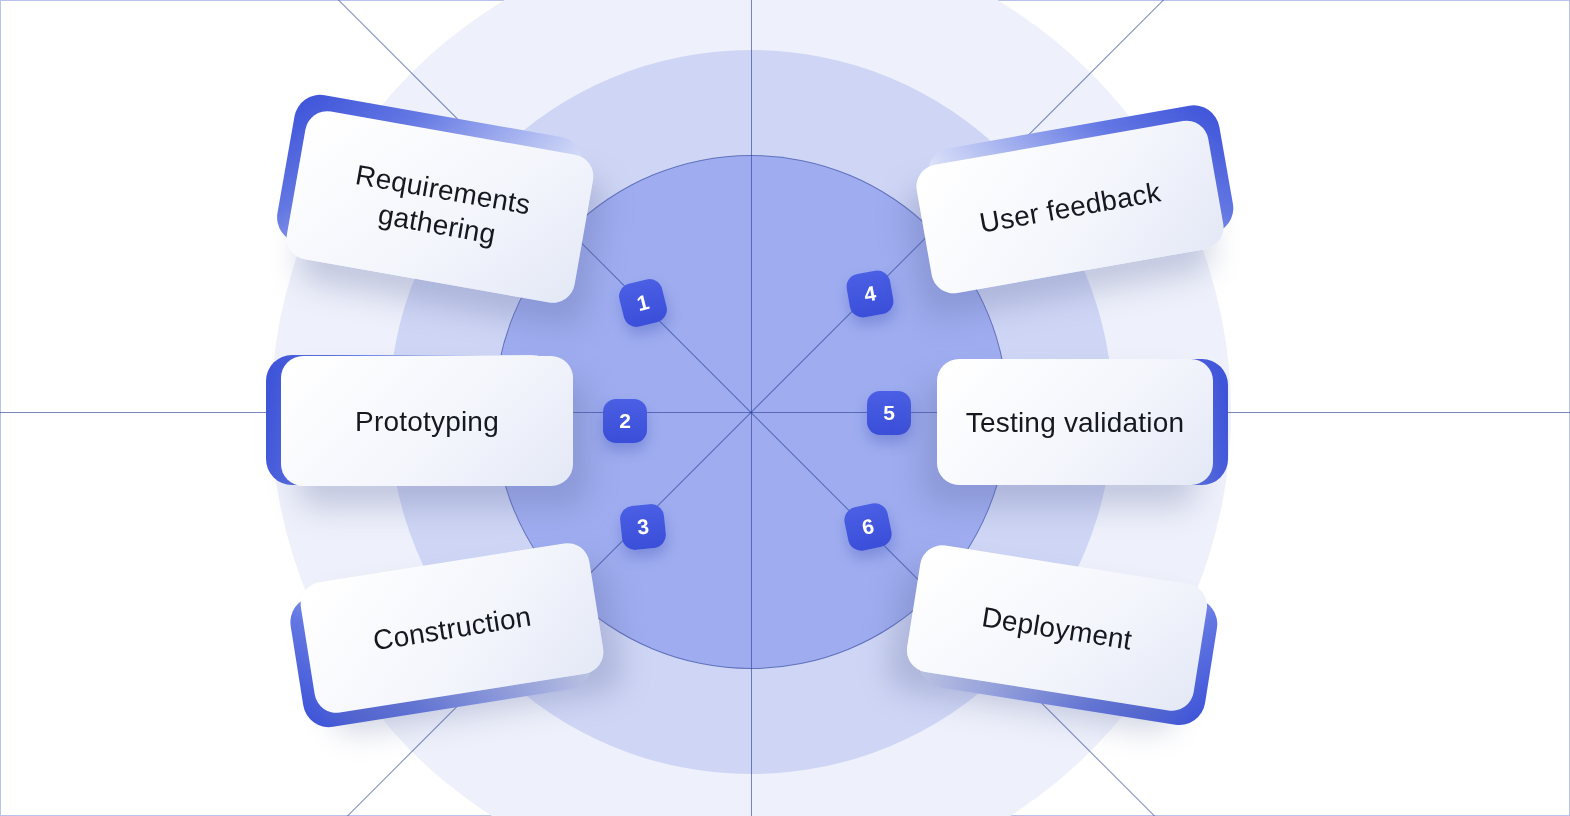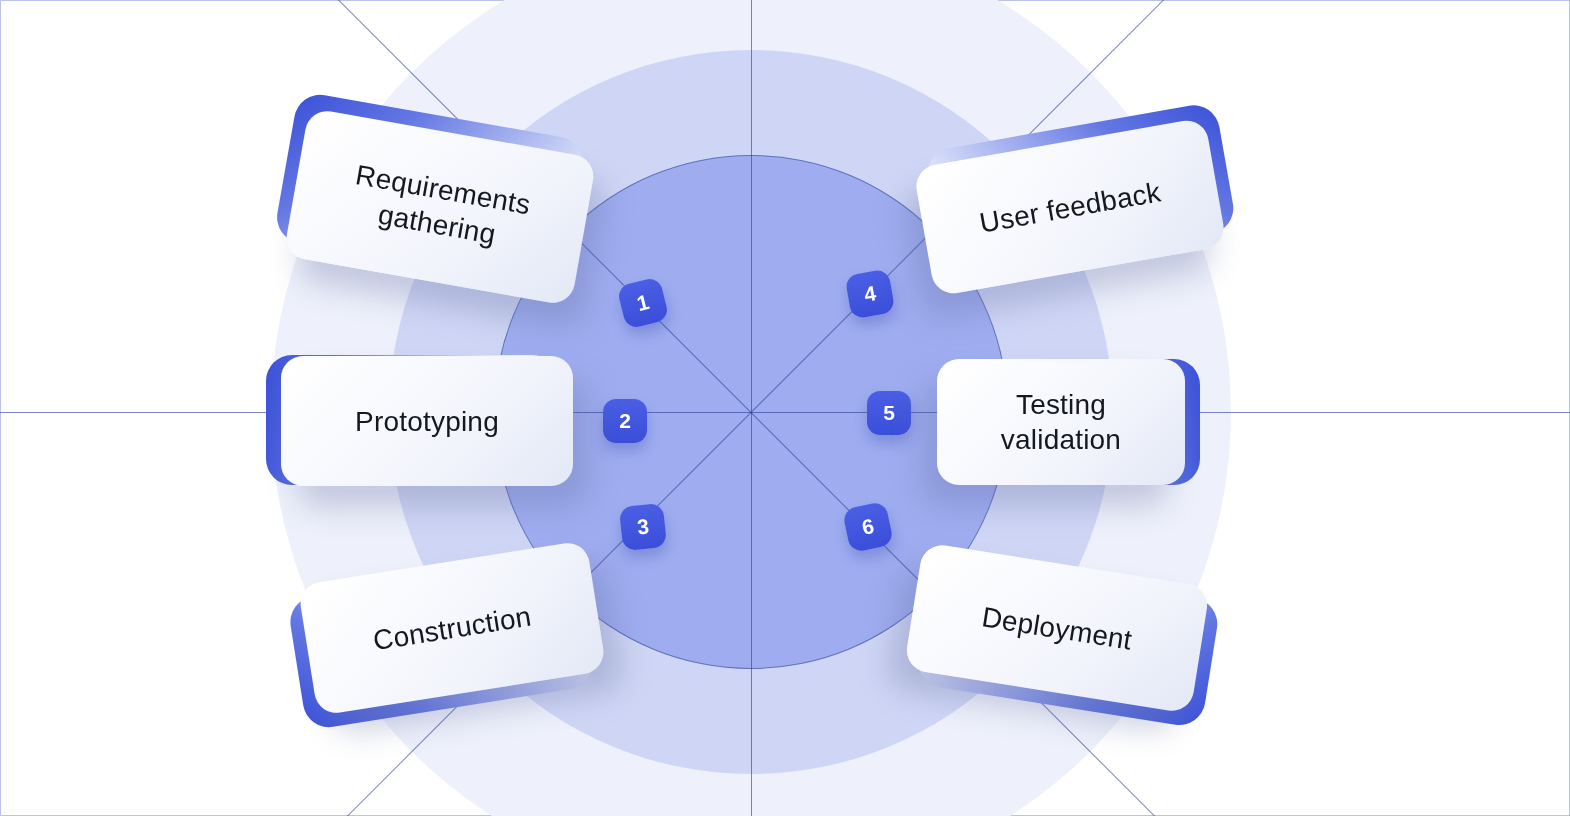--- a/index.html
+++ b/index.html
@@ -74,21 +74,21 @@
     background:linear-gradient(100deg,#3b51d8 0%,#6478e4 26%,#dfe5fa 70%,#ffffff 100%);}
 
   .c3{left:306px;top:562px;width:292px;height:132px;transform:rotate(-9deg);}
   .c3 .back{transform:translate(-13px,13px);
     background:linear-gradient(45deg,#3b51d8 0%,#6478e4 28%,#dfe5fa 72%,#ffffff 100%);}
 
   .c4{left:922px;top:142px;width:296px;height:130px;transform:rotate(-10deg);}
   .c4 .back{transform:translate(13px,-14px);
     background:linear-gradient(225deg,#3b51d8 0%,#6478e4 28%,#dfe5fa 72%,#ffffff 100%);}
 
-  .c5{left:937px;top:359px;width:248px;height:126px;}
+  .c5{left:937px;top:359px;width:276px;height:126px;}
   .c5 .back{transform:translate(15px,0);
     background:linear-gradient(260deg,#3b51d8 0%,#6478e4 26%,#dfe5fa 70%,#ffffff 100%);}
 
   .c6{left:912px;top:564px;width:290px;height:128px;transform:rotate(9deg);}
   .c6 .back{transform:translate(13px,13px);
     background:linear-gradient(315deg,#3b51d8 0%,#6478e4 28%,#dfe5fa 72%,#ffffff 100%);}
 </style>
 </head>
 <body>
 

